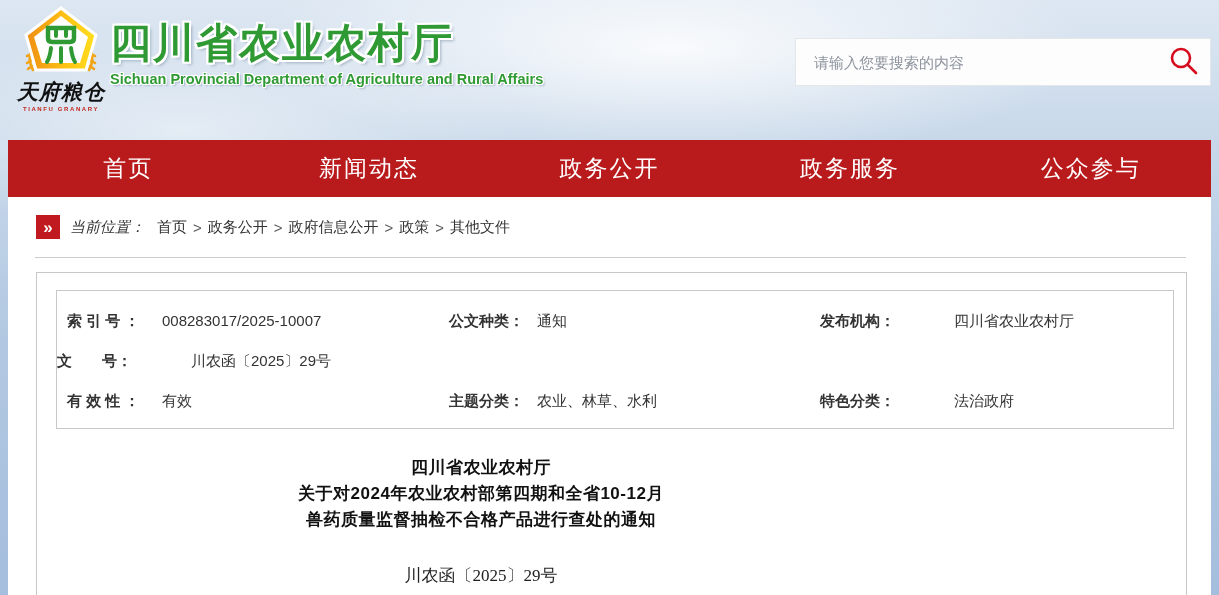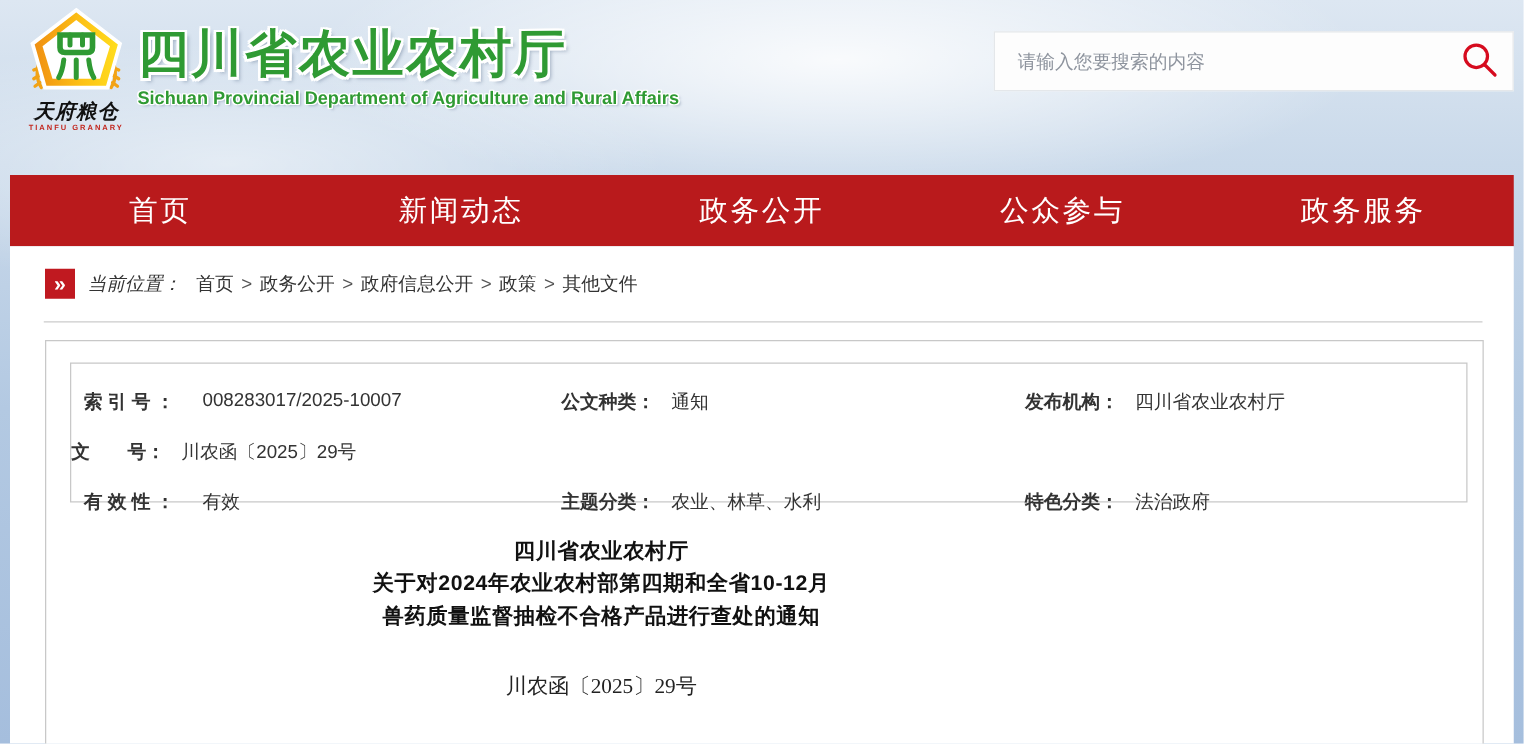--- a/index.html
+++ b/index.html
@@ -10,36 +10,36 @@
       radial-gradient(ellipse 600px 160px at 55% 8%, rgba(255,255,255,.85), rgba(255,255,255,0) 70%),
       radial-gradient(ellipse 500px 140px at 15% 22%, rgba(255,255,255,.5), rgba(255,255,255,0) 70%),
       linear-gradient(180deg,#dde7f2 0%,#c9d9ea 22%,#b3c9e2 55%,#a5bedd 100%);
   }
   
   .header { position:relative; height:140px; }
   .logo-link { position:absolute; left:20px; top:6px; display:flex; align-items:flex-start; cursor:pointer; }
   .emblem-wrap { width:82px; display:flex; flex-direction:column; align-items:center; }
   .seal-cn {
     font-family:"Liberation Serif","DejaVu Serif",serif; font-weight:bold; font-style:italic;
-    font-size:16px; color:#111; letter-spacing:1px; margin-top:-2px; white-space:nowrap;
+    font-size:21px; color:#111; letter-spacing:1px; margin-top:-2px; white-space:nowrap;
   }
   .seal-en { font-size:6px; color:#c2271e; letter-spacing:1.6px; font-weight:bold; white-space:nowrap; }
   .site-names { margin-left:8px; padding-top:10px; }
   .site-cn {
     font-size:41px; font-weight:900; color:#2f9a33; letter-spacing:2px; white-space:nowrap;
     text-shadow:-2px -2px 0 #fff, 2px -2px 0 #fff, -2px 2px 0 #fff, 2px 2px 0 #fff,
                  0 -2px 0 #fff, 0 2px 0 #fff, -2px 0 0 #fff, 2px 0 0 #fff, 3px 3px 3px rgba(90,110,140,.45);
   }
   .site-en {
     margin-top:0; font-size:14.5px; font-weight:bold; color:#2f9a33; white-space:nowrap;
     text-shadow:-1px -1px 0 #fff, 1px -1px 0 #fff, -1px 1px 0 #fff, 1px 1px 0 #fff,
                  0 -1px 0 #fff, 0 1px 0 #fff, -1px 0 0 #fff, 1px 0 0 #fff, 2px 2px 2px rgba(90,110,140,.4);
   }
   .search-box {
-    position:absolute; right:8px; top:25px; width:416px; height:48px;
+    position:absolute; right:8px; top:38px; width:416px; height:48px;
     background:#fdfdfd; border:1px solid #e4e7ea; display:flex; align-items:center;
   }
   .search-input {
     flex:1; height:100%; border:none; outline:none; background:transparent;
     padding-left:18px; font-size:15px; color:#333; font-family:inherit;
   }
   .search-input::placeholder { color:#8e949e; }
   .search-btn { width:52px; height:100%; display:flex; align-items:center; justify-content:center; cursor:pointer; background:transparent; border:none; }
   
   .content-col { position:absolute; left:8px; right:8px; top:140px; bottom:0; }
@@ -53,25 +53,25 @@
   .crumbs { height:60px; display:flex; align-items:center; padding-left:28px; font-size:15px; color:#333; }
   .crumb-ico {
     width:24px; height:24px; background:#c01920; color:#fff; font-size:17px; font-weight:bold;
     display:flex; align-items:center; justify-content:center; margin-right:10px; line-height:1;
   }
   .crumb-label { margin-right:6px;font-style:italic; }
   .crumb-link { cursor:pointer; margin:0 6px; }
   .crumb-sep { color:#555; }
   .crumb-divider { border-top:1px solid #ccc; margin:0 25px 0 27px; }
   .docbox { margin:14px 24px 0 28px; border:1px solid #c8c8c8; height:500px; background:#fff; }
-  .metabox { margin:17px 12px 0 19px; border:1px solid #c8c8c8; height:112px; padding-top:10px; }
+  .metabox { margin:17px 12px 0 19px; border:1px solid #c8c8c8; height:139px; padding-top:10px; }
   .meta-row { display:flex; height:40px; align-items:center; font-size:15px; color:#333; }
   .mc1 { flex:0 0 392px; padding-left:10px; display:flex; }
   .mc2 { flex:0 0 371px; display:flex; }
-  .mc3 { flex:1; display:flex; }
+  .mc3 { flex:1; display:flex;gap:46px; }
   .meta-label { font-weight:bold; white-space:nowrap; }
   .mc1 .meta-label { width:95px; }
   .mc2 .meta-label, .mc3 .meta-label { width:88px;font-family:Liberation Serif, serif; }
   .meta-value { white-space:nowrap; }
   .article { width:850px; margin:26px 0 0 19px; text-align:center; }
   .doc-title-line { font-size:17px; font-weight:bold; color:#111; line-height:26px; letter-spacing:.5px; }
   .doc-number {
     margin-top:31px; font-size:17px; color:#222;
     font-family:"Liberation Serif","DejaVu Serif",serif;
   }
@@ -132,22 +132,22 @@
       </button>
     </div>
   </div>
 
   <div class="content-col">
 
     <div class="nav">
       <div class="nav-item">首页</div>
       <div class="nav-item">新闻动态</div>
       <div class="nav-item">政务公开</div>
+      <div class="nav-item">政务服务</div>
       <div class="nav-item">公众参与</div>
-      <div class="nav-item">政务服务</div>
     </div>
 
     <div class="white-area">
 
       <div class="crumbs">
         <span class="crumb-ico">»</span>
         <span class="crumb-label">当前位置：</span>
         <span class="crumb-link">首页</span>
         <span class="crumb-sep">&gt;</span>
         <span class="crumb-link">政务公开</span>

